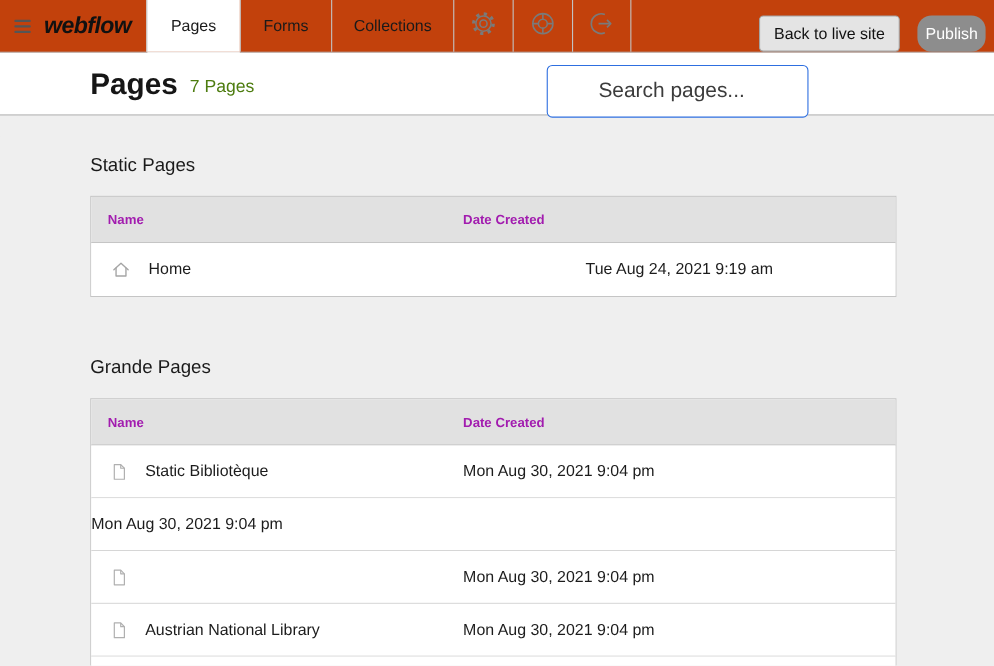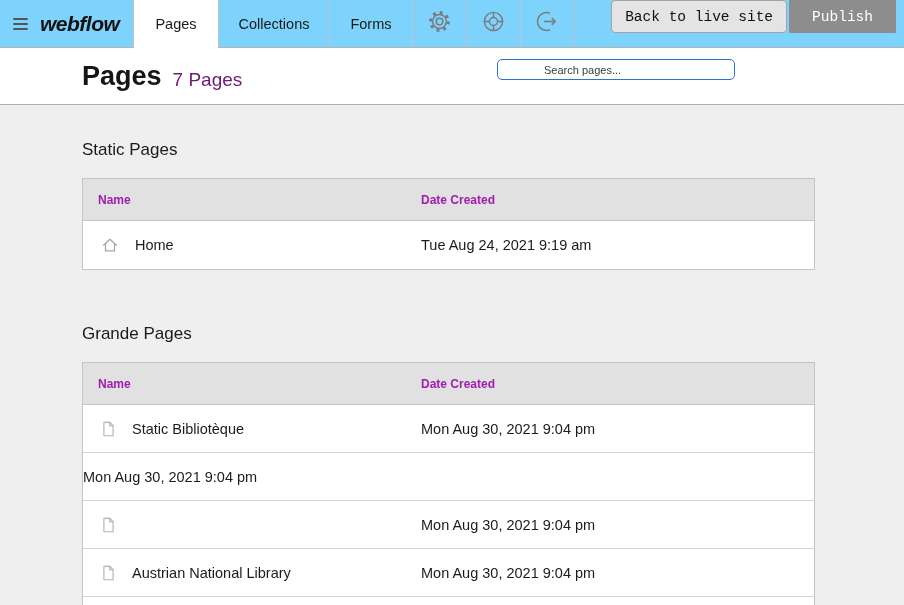--- a/index.html
+++ b/index.html
@@ -1,62 +1,62 @@
 <!DOCTYPE html>
 <html><head>
 <meta charset="utf-8">
 <style>
   * { margin:0; padding:0; box-sizing:border-box; }
   html,body { width:904px; height:605px; overflow:hidden;
     font-family:"Liberation Sans", sans-serif; background:#efefef; }
 
   
-  .topbar { display:flex; align-items:stretch; height:48px; background:#7dd3fc;
+  .topbar { display:flex; align-items:stretch; height:48px; background:#c2410c;
     border-bottom:1px solid #b3b3b3; }
   .brand { width:133px; display:flex; align-items:center; padding-left:11px; gap:10px; }
   .hamburger { display:flex; flex-direction:column; gap:3px; cursor:pointer; padding:4px 2px; }
   .hamburger span { display:block; width:15px; height:2px; background:#555; border-radius:1px; }
   .logo { font-size:21px; font-weight:800; font-style:italic; color:#111; letter-spacing:-0.5px; }
   .tab { display:flex; align-items:center; justify-content:center; font-size:14.5px;
     color:#1a1a1a; border-left:1px solid #c2c2c2; cursor:pointer; }
   .tab-pages { width:85px; } .tab-collections { width:111px; } .tab-forms { width:83px; }
   .tab.active { background:#fff; position:relative; }
   .tab.active::after { content:''; position:absolute; left:0; right:0; bottom:-1px;
     height:1px; background:#fff; }
   .icon-cell { width:54px; border-left:1px solid #c2c2c2; display:flex; align-items:center;
     justify-content:center; cursor:pointer; }
   .icon-cell.last { border-right:1px solid #c2c2c2; }
-  .topbar-actions { margin-left:auto; display:flex; align-items:flex-start; gap:2px; padding-right:8px;font-family:Liberation Mono, monospace; }
+  .topbar-actions { margin-left:auto; display:flex; align-items:flex-end; gap:16px; padding-right:8px; }
   .btn-back { height:33px; padding:0 13px; background:#e4e4e4; border:1px solid #a3a3a3;
     border-radius:4px; font-size:14.5px; color:#111; font-family:inherit; cursor:pointer; }
-  .btn-publish { height:33px; padding:0 23px; background:#8d8d8d; border:none;
-    border-radius:1px; font-size:14.5px; color:#fff; font-family:inherit; cursor:pointer; }
+  .btn-publish { height:33px; padding:0 7px; background:#8d8d8d; border:none;
+    border-radius:13px; font-size:14.5px; color:#fff; font-family:inherit; cursor:pointer; }
 
   
   .page-header { position:relative; height:57px; background:#fff; border-bottom:1px solid #b0b0b0;
     display:flex; align-items:center; padding-left:82px; }
   .page-title { font-size:27px; font-weight:700; color:#161616; }
-  .page-count { font-size:19px; color:#701a75; margin-left:11px; padding-top:8px; }
-  .search-input { position:absolute; left:497px; top:11px; width:238px; height:21px;
+  .page-count { font-size:16px; color:#4d7c0f; margin-left:11px; padding-top:8px; }
+  .search-input { position:absolute; left:497px; top:11px; width:238px; height:48px;
     border:1.5px solid #2e6fe0; border-radius:5px; background:#fff; font-family:inherit;
-    font-size:11px; color:#333; padding-left:46px; outline:none; }
+    font-size:19px; color:#333; padding-left:46px; outline:none; }
   .search-input::placeholder { color:#3c3c3c; opacity:1; }
 
   
   .content { background:#efefef; padding:35px 0 0 82px; height:548px;border-radius:24px; }
   .section-heading { font-size:17px; font-weight:400; color:#1a1a1a; }
   .section-heading.second { margin-top:54px; }
   .tbl { width:733px; margin-top:18px; background:#fff; border:1px solid #c5c5c5; }
   .tbl-head { height:42px; background:#e1e1e1; border-bottom:1px solid #c5c5c5;
     display:flex; align-items:center; font-size:12px; font-weight:700; color:#a21caf; }
   .head-name { width:338px; padding-left:15px; }
   .head-date { flex:1; }
   .tbl-row { height:48px; display:flex; align-items:center; background:#fff;
     font-size:14.5px; color:#1c1c1c; border-bottom:1px solid #d6d6d6; cursor:pointer; }
-  .tbl-row:last-child { border-bottom:none; }
+  .tbl-row:last-child { border-bottom:none;text-align:center; }
   .cell-name { width:338px; display:flex; align-items:center; padding-left:18px; gap:16px; }
   .cell-date { flex:1; }
   .row-icon { display:flex; align-items:center; }
   .partial-row { height:48px; background:#fff; }
 </style>
 </head>
 <body>
 
 <div class="topbar">
   <div class="brand">
@@ -64,25 +64,25 @@
       <span></span>
         <span></span>
         <span></span>
     </div>
     <div class="logo">webflow</div>
   </div>
 
   <div class="tab tab-pages active">
     <span>Pages</span>
   </div>
+  <div class="tab tab-forms">
+    <span>Forms</span>
+  </div>
   <div class="tab tab-collections">
     <span>Collections</span>
-  </div>
-  <div class="tab tab-forms">
-    <span>Forms</span>
   </div>
 
   <div class="icon-cell">
     <span>
       <svg width="25" height="25" viewBox="0 0 26 26">
         <circle cx="13" cy="13" r="9.2" fill="none" stroke="#7a7a7a" stroke-width="3.2" stroke-dasharray="3 4.22"></circle>
         <circle cx="13" cy="13" r="7.2" fill="none" stroke="#7a7a7a" stroke-width="1.5"></circle>
         <circle cx="13" cy="13" r="3.4" fill="none" stroke="#7a7a7a" stroke-width="1.5"></circle>
       </svg>
     </span>

